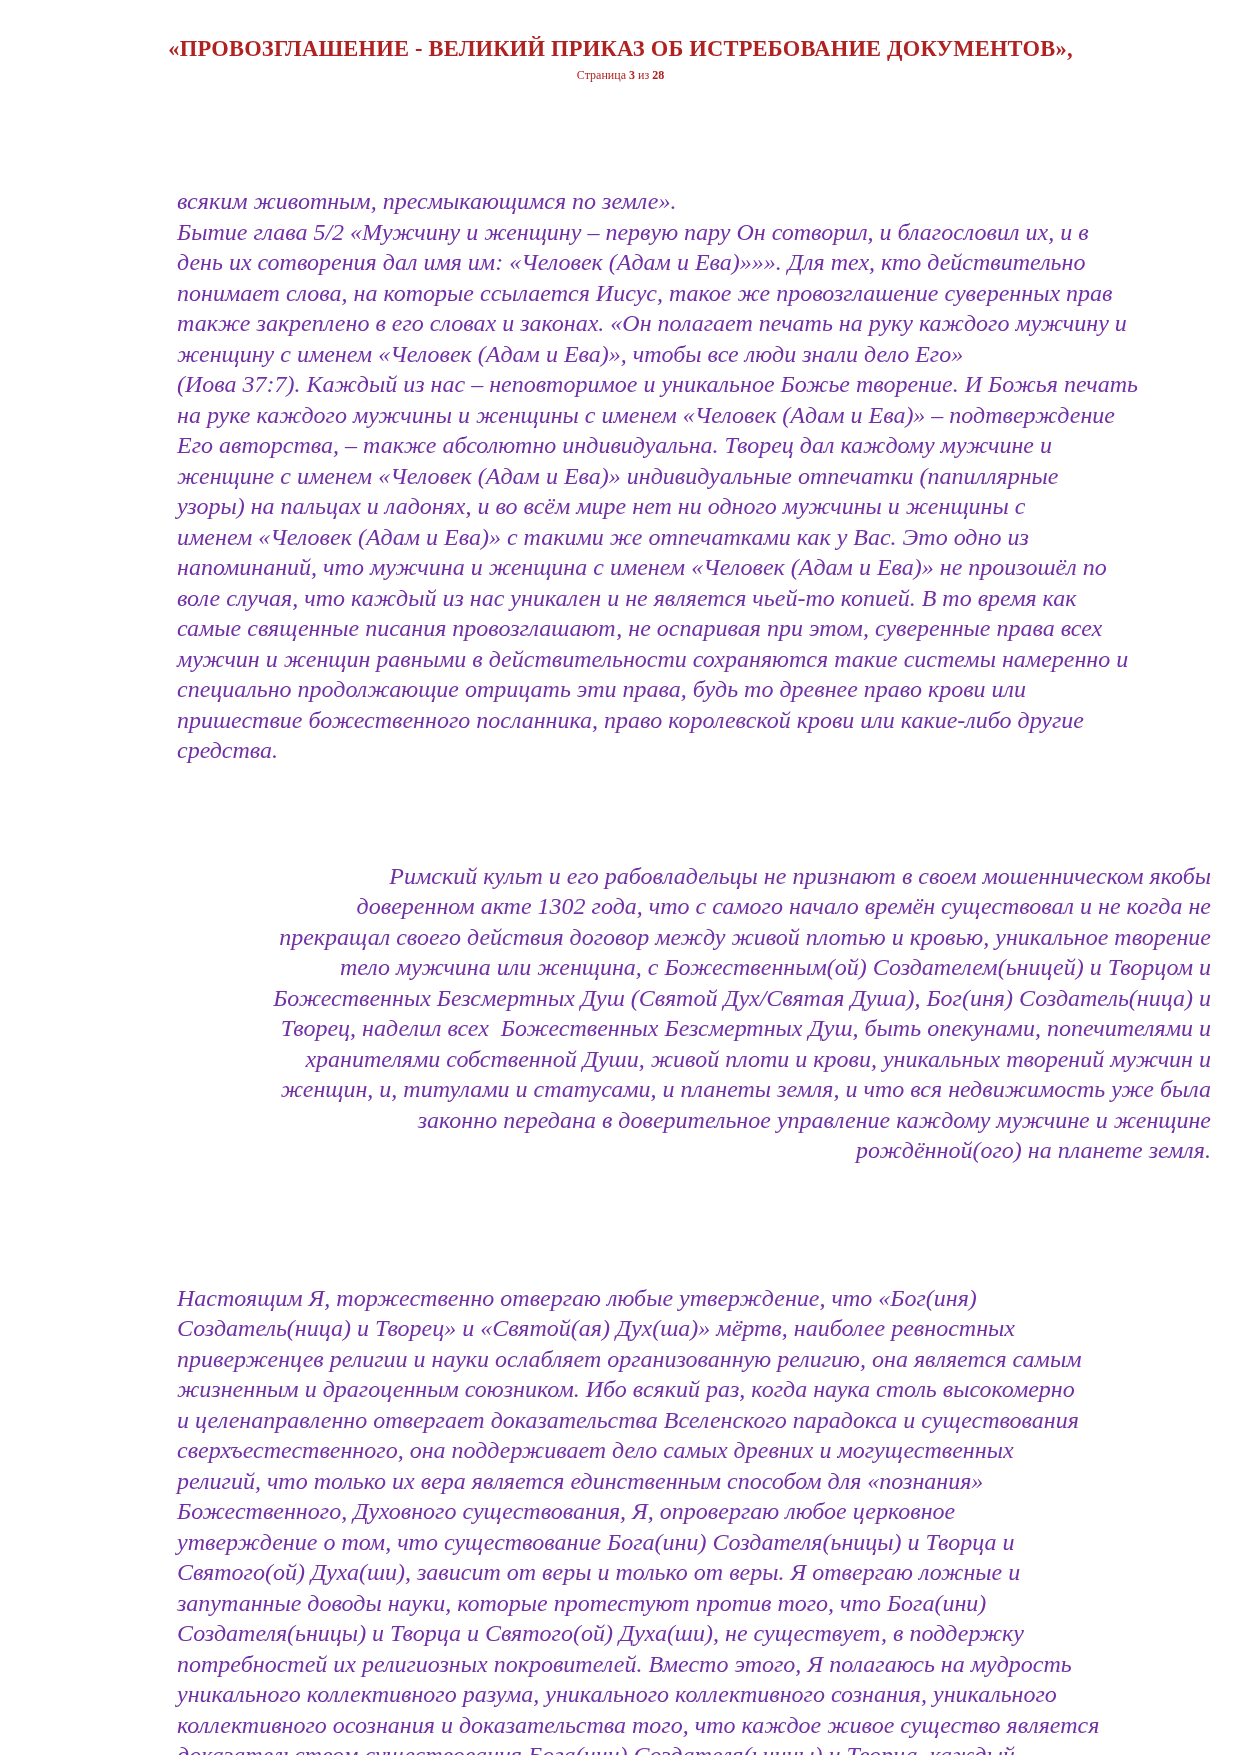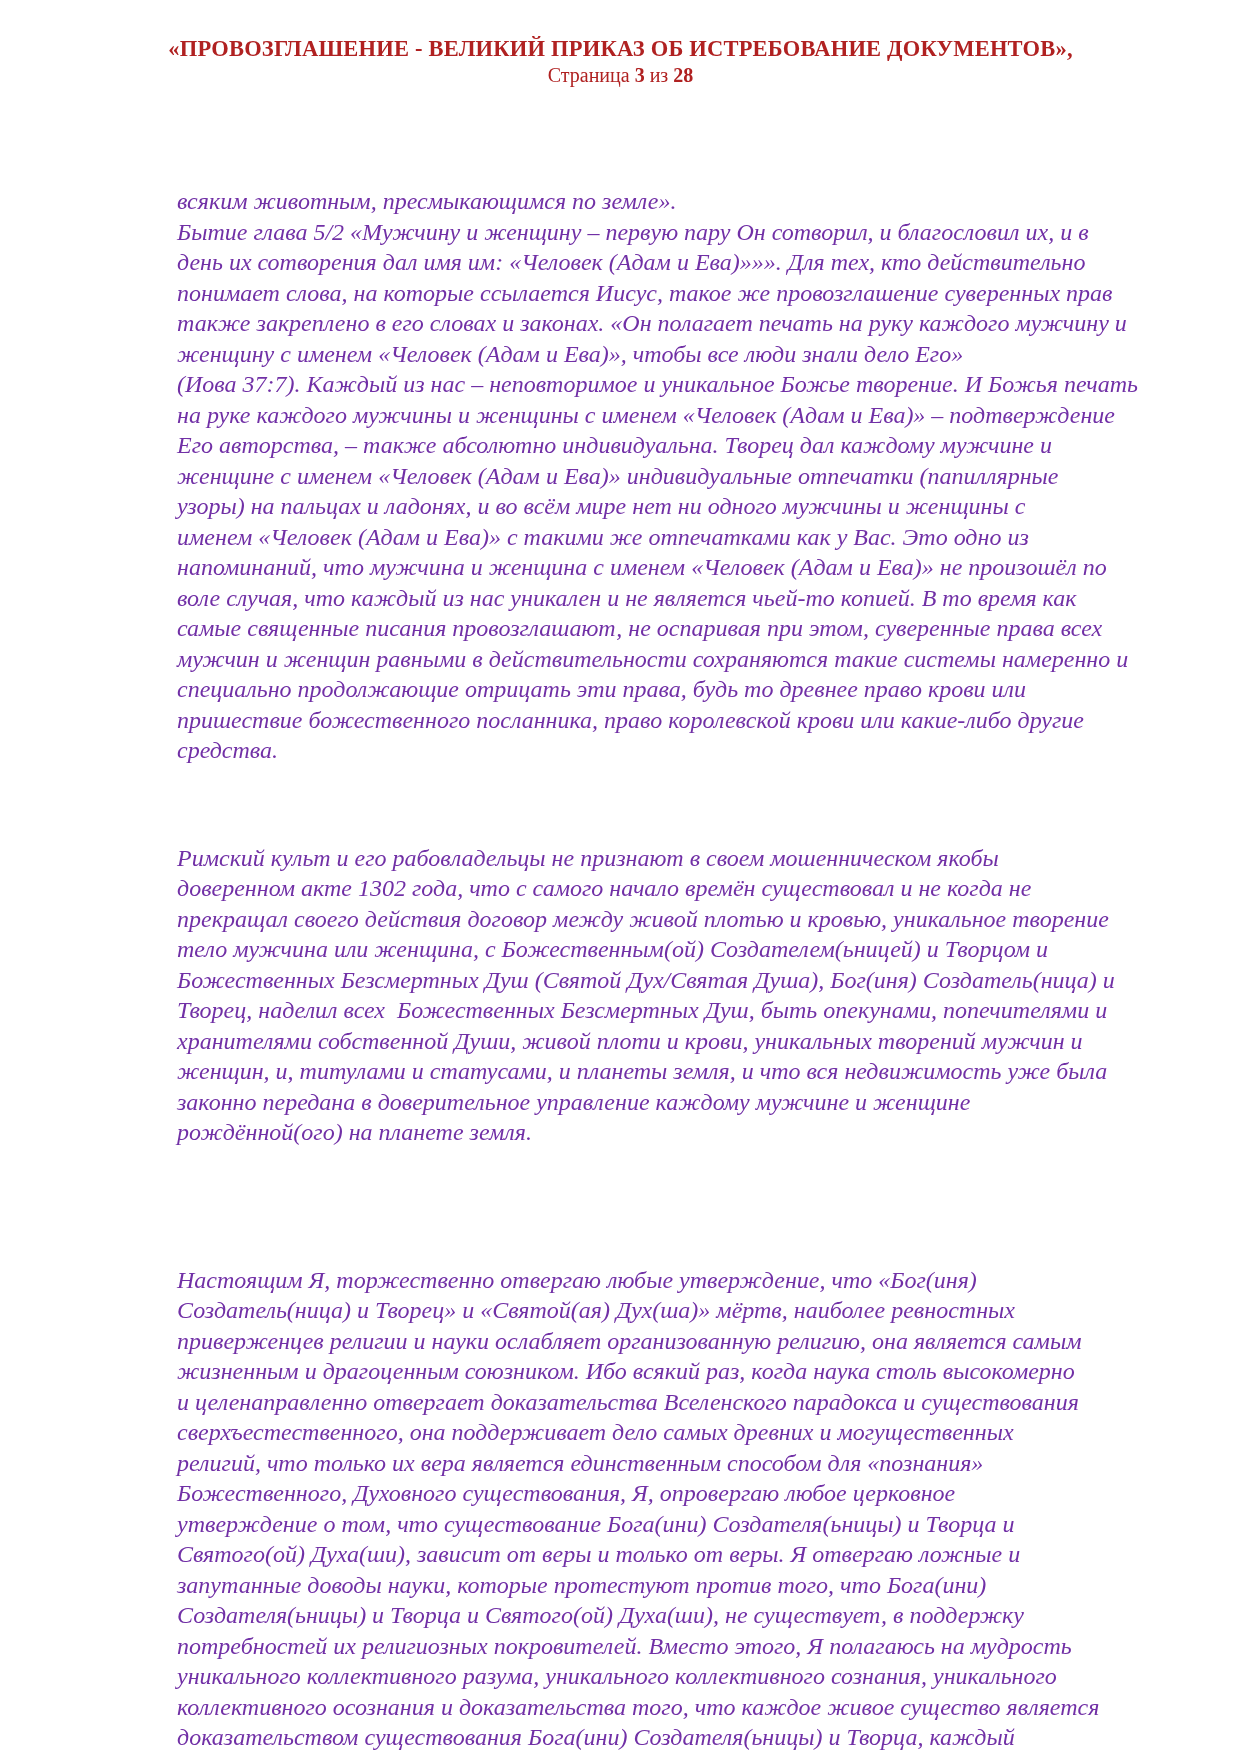--- a/index.html
+++ b/index.html
@@ -17,34 +17,34 @@
     text-align: center;
     color: var(--color-title, #B02121);
   }
   .title-line {
     font-weight: bold;
     font-size: 22.5px;
     line-height: 27px;
     letter-spacing: 0.2px;
   }
   .page-line {
-    font-size: 20px;
+    font-size: 12px;
     line-height: 24px;
     margin-top: 1px;
   }
   .page-line .b { font-weight: bold; }
   .doc-body {
     padding: 38px 30px 0 177px;
     color: var(--color-body, #7130A6);
     font-size: 24px;
     line-height: 30.5px;
     white-space: pre; 
   }
   .para { margin: 0; font-style: italic; }
-  .para.after-gap-1 { margin-top: 16px; }   
+  .para.after-gap-1 { margin-top: 34px; text-align: right; }   
   .para.after-gap-2 { margin-top: 56px; }   
 </style>
 </head>
 <body>
 
 <div class="page">
 
   <header class="doc-header">
     <div class="title-line">«ПРОВОЗГЛАШЕНИЕ - ВЕЛИКИЙ ПРИКАЗ ОБ ИСТРЕБОВАНИЕ ДОКУМЕНТОВ»,</div>
     <div class="page-line">

